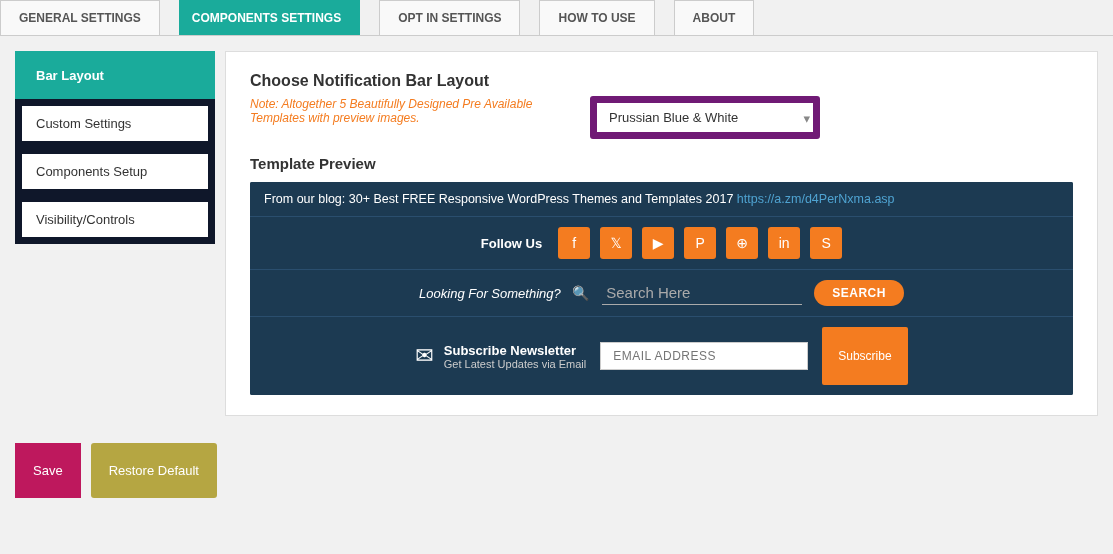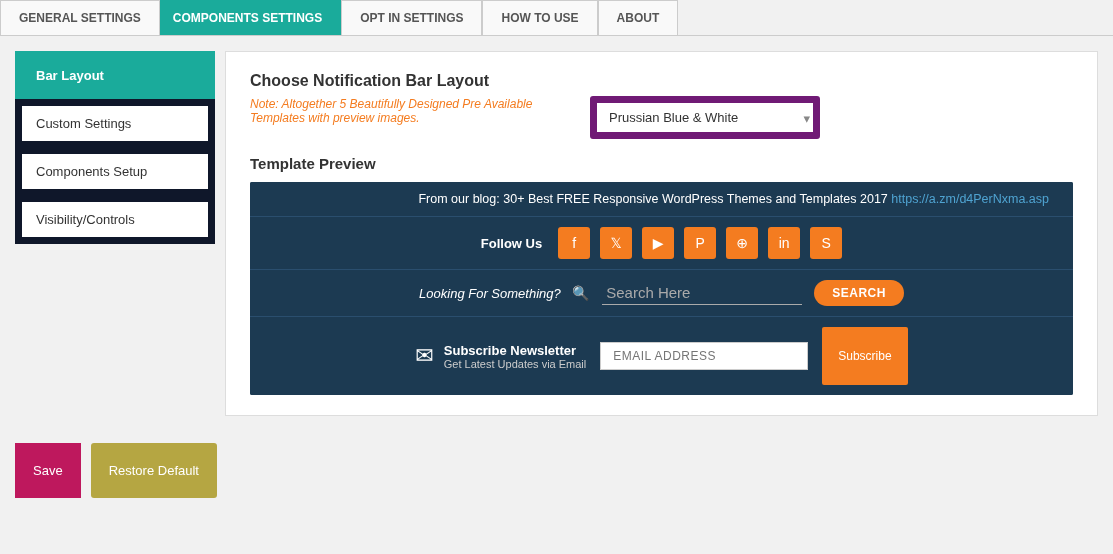--- a/index.html
+++ b/index.html
@@ -9,21 +9,21 @@
     .top-tabs { display: flex; background: #f1f1f1; border-bottom: 1px solid #ccc; }
     .top-tab {
       padding: 10px 18px;
       cursor: pointer;
       font-size: 12px;
       font-weight: bold;
       color: #555;
       border: 1px solid #ccc;
       border-bottom: none;
       background: #f9f9f9;
-      margin-right: 0;
+      margin-right: 19px;
       text-transform: uppercase;
     }
     .top-tab.active {
       background: #1aab9b;
       color: #fff;
       border-color: #1aab9b;
       padding-left: 12px;
     }
 
     
@@ -109,22 +109,22 @@
     .template-preview {
       background: #1c3a52;
       border-radius: 2px;
       overflow: hidden;
     }
 
     
     .preview-row-announce {
       background: #1c3a52;
       color: #fff;
-      text-align: right;
-      padding: 10px 24px;
+      text-align: left;
+      padding: 10px 14px;
       font-size: 12.5px;
       border-bottom: 1px solid #2a4e6e;
     }
     .preview-row-announce a { color: #4fa3d1; text-decoration: none; }
 
     
     .preview-row-follow {
       background: #1c3a52;
       display: flex;
       align-items: center;

